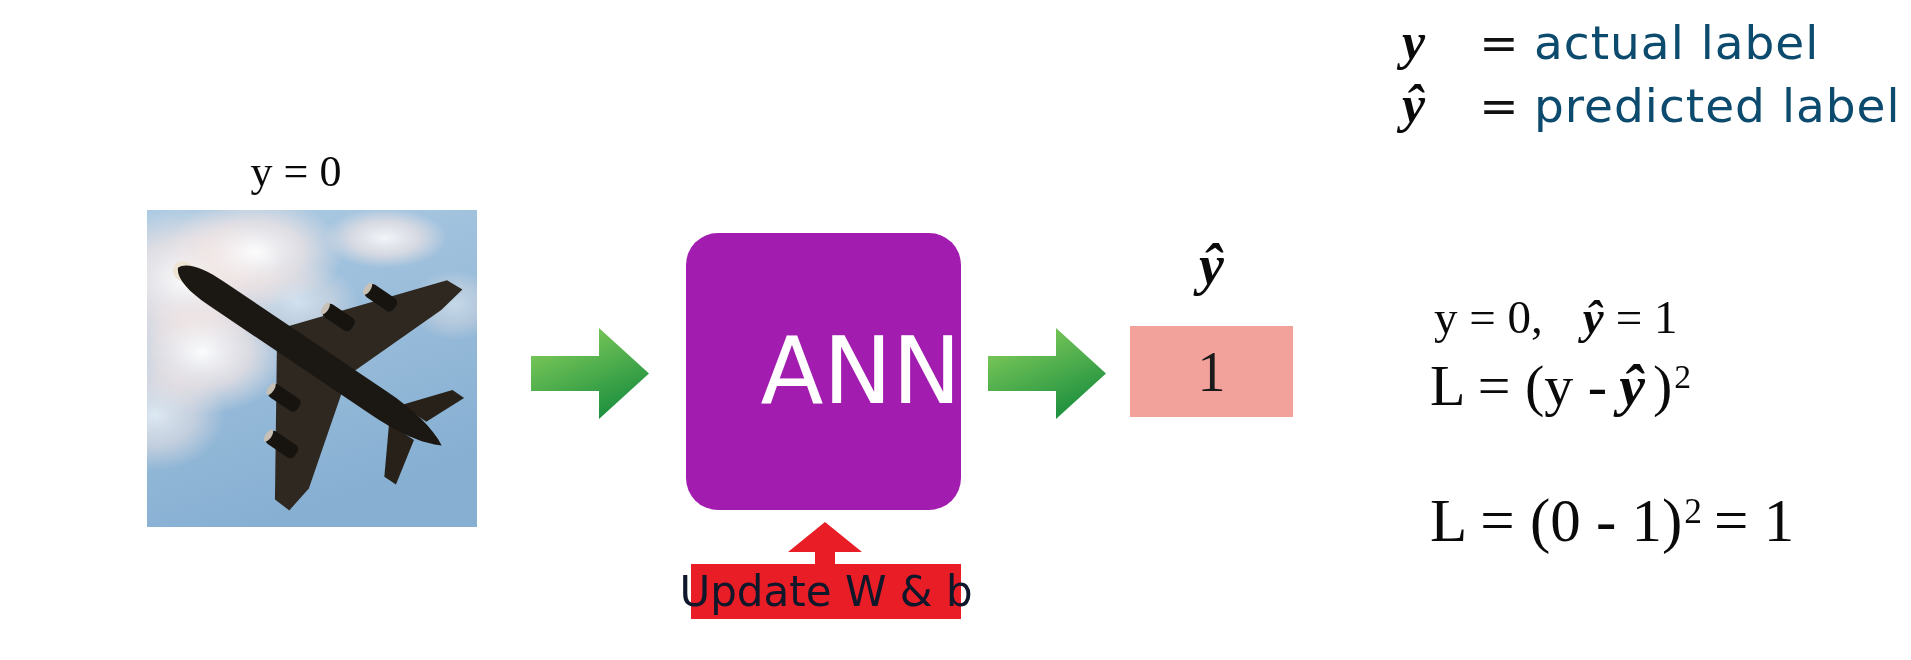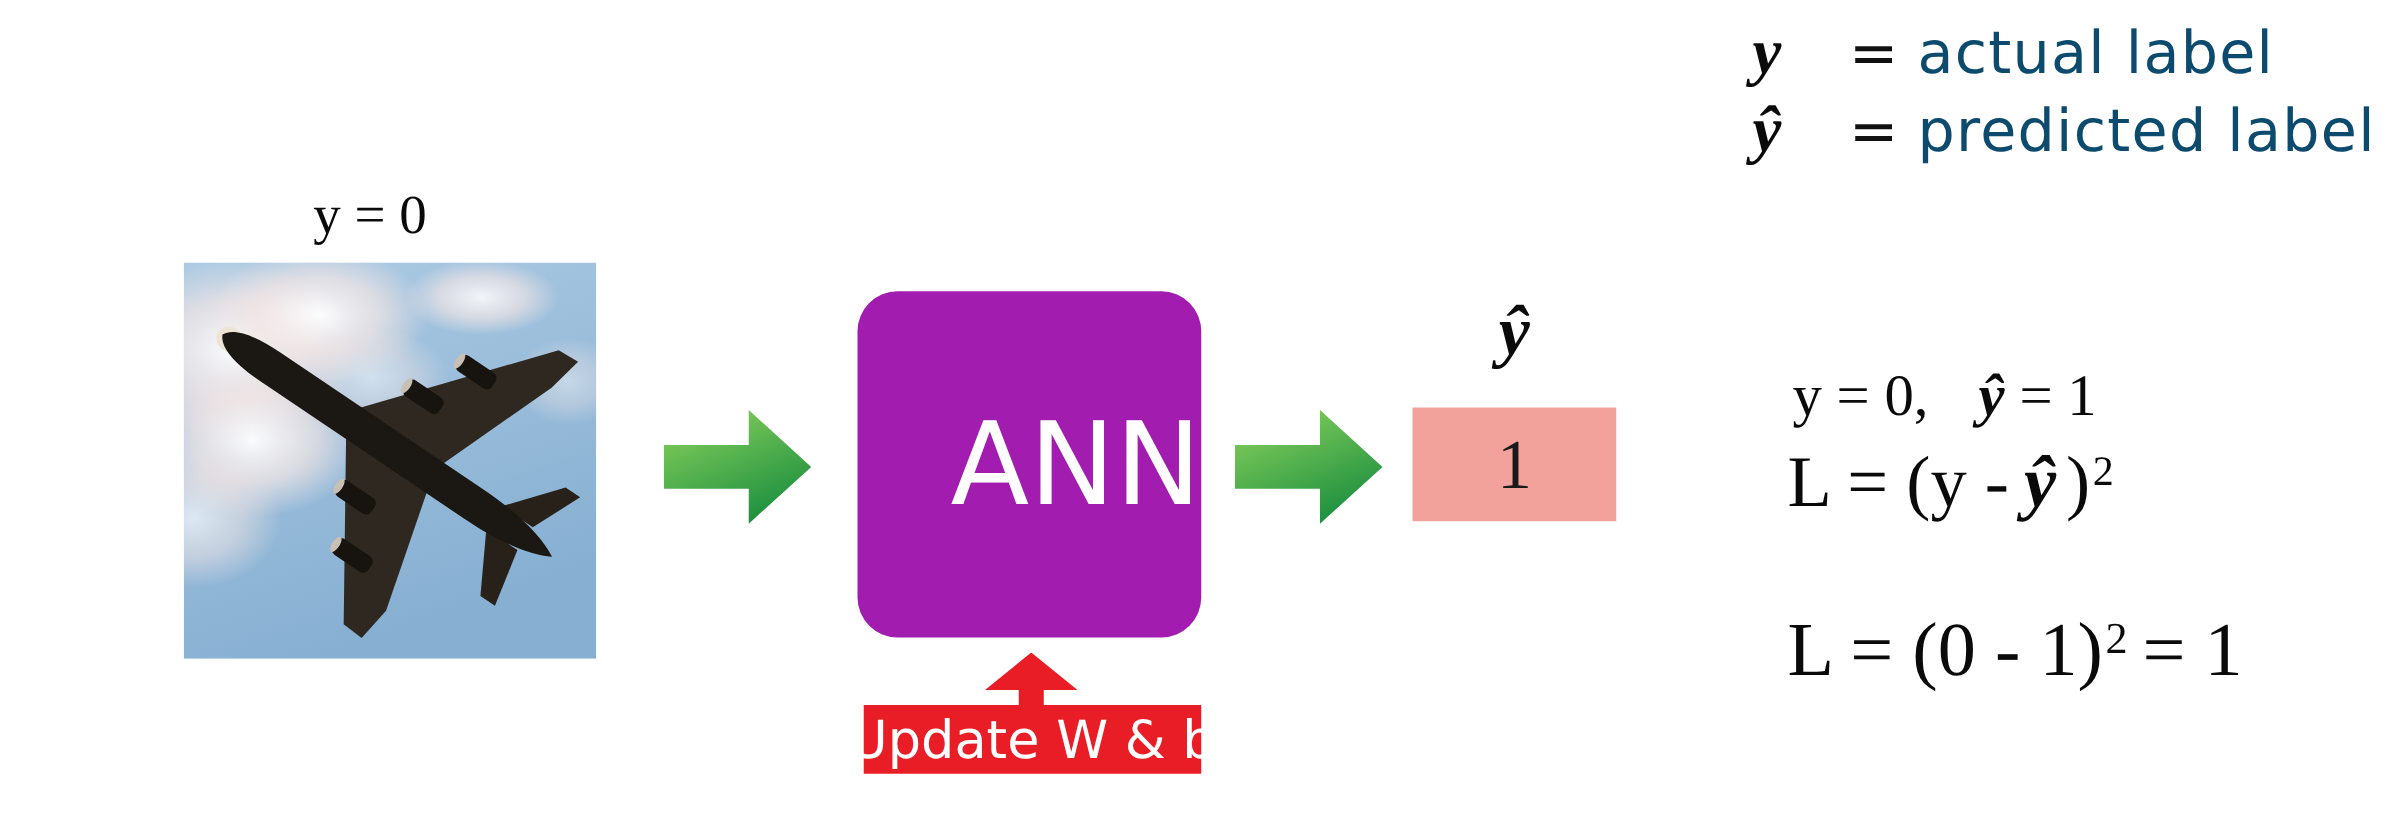--- a/index.html
+++ b/index.html
@@ -47,21 +47,21 @@
     font-family:"Liberation Serif", serif; font-size:56px; color:#1a1a1a;
   }
 
   
   .arrow-up { left:788px; top:522px; }
   .update-box {
     left:691px; top:564px; width:270px; height:55px; background:#E91D25;
     display:flex; align-items:center; justify-content:center;
   }
   .update-label {
-    font-family:"DejaVu Sans", sans-serif; font-size:42px; color:#ffffff;
+    font-family:"DejaVu Sans", sans-serif; font-size:42px; color:#0f172a;
     white-space:nowrap;
   }
 
   
   .legend { left:1396px; top:12px; }
   .legend-row { display:flex; align-items:baseline; height:63px; }
   .legend-sym {
     width:62px; text-align:left; padding-left:6px;
     font-family:"Liberation Serif", serif; font-style:italic; font-weight:bold;
     font-size:52px; color:#0a0a0a;

